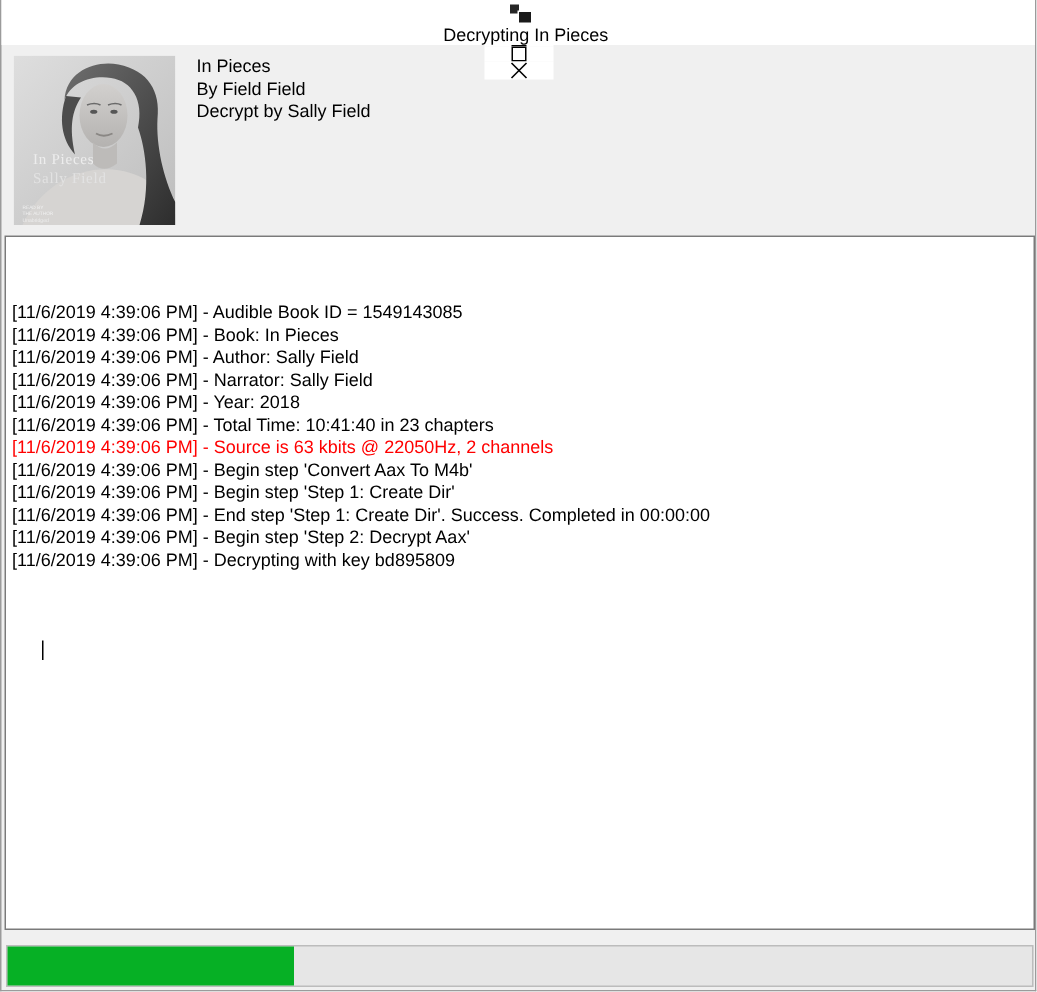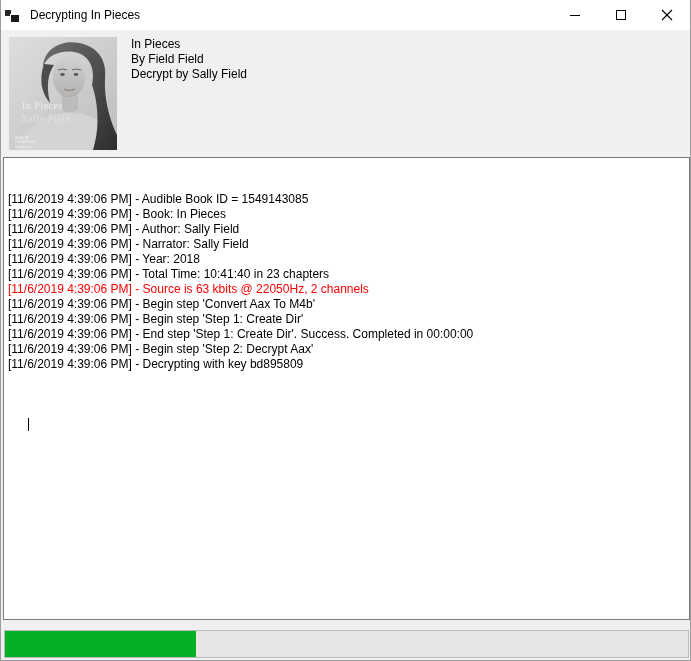--- a/index.html
+++ b/index.html
@@ -15,21 +15,21 @@
     background: #f0f0f0;
     border-left: 1px solid #9b9b9b;
     border-right: 1px solid #9b9b9b;
     border-bottom: 1px solid #9b9b9b;
   }
   
   .titlebar {
     position: absolute; top: 0; left: 0; right: 0;
     height: 30px;
     background: #ffffff;
-    display: flex; align-items: center;
+    display: flex; align-items: center; flex-direction: column;
   }
   .app-icon { width: 16px; height: 16px; margin-left: 3px; flex: 0 0 auto; }
   .title-text {
     margin-left: 10px;
     font-size: 12px;
     color: #000000;
     white-space: nowrap;
   }
   .titlebar-spacer { flex: 1 1 auto; }
   .caption-btn {
@@ -50,21 +50,21 @@
     position: absolute; left: 130px; top: 37px;
     font-size: 12px; line-height: 15px; color: #000000;
     white-space: nowrap;
   }
   
   .log-box {
     position: absolute; left: 2px; top: 157px;
     width: 687px; height: 463px;
     background: #ffffff;
     border: 1px solid #7a7a7a;
-    padding: 4px 4px;
+    padding: 13px 4px;
     font-size: 12px; line-height: 15px;
     color: #000000;
     overflow: hidden;
     white-space: pre;
     cursor: text;
   }
   .log-line { height: 15px; }
   .log-line.error { color: var(--error-color, #ff0000); }
   .log-caret-line { height: 15px; }
   .caret {

